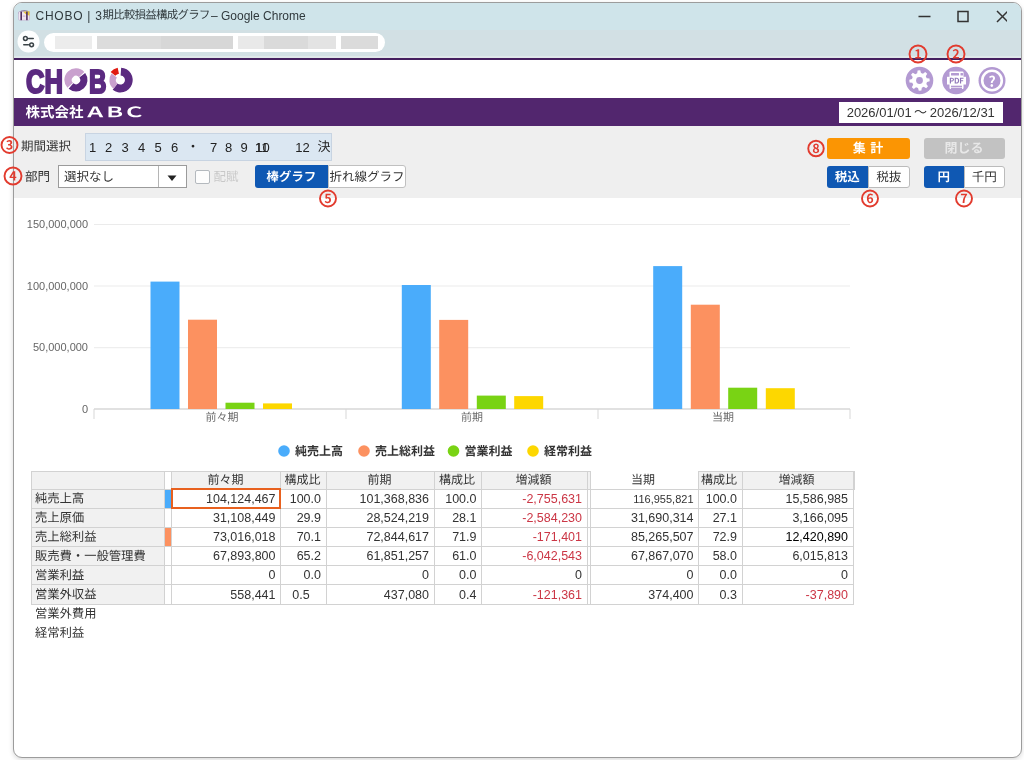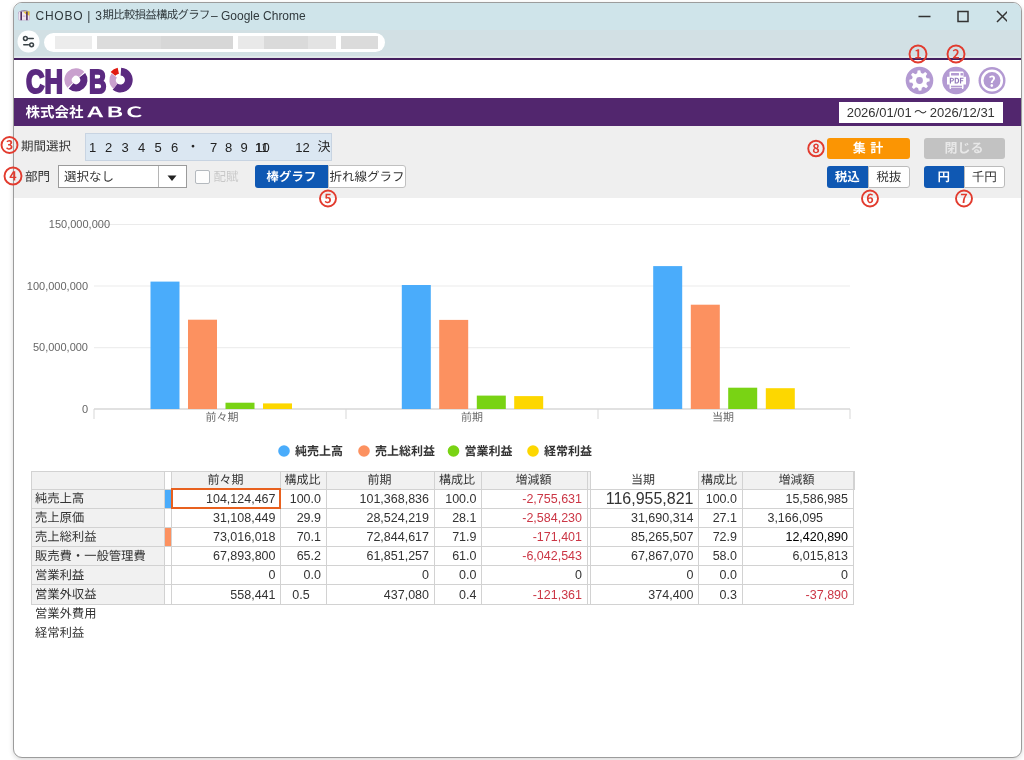--- a/index.html
+++ b/index.html
@@ -117,21 +117,21 @@
       <rect x="249.0" y="205.4" width="29" height="5.6" fill="#fdd700"></rect>
       <rect x="387.8" y="87.0" width="29" height="124.0" fill="#4aacfb"></rect>
       <rect x="425.2" y="121.9" width="29" height="89.1" fill="#fc9160"></rect>
       <rect x="462.8" y="197.6" width="29" height="13.4" fill="#79d314"></rect>
       <rect x="500.2" y="198.1" width="29" height="12.9" fill="#fdd700"></rect>
       <rect x="639.2" y="68.1" width="29" height="142.9" fill="#4aacfb"></rect>
       <rect x="676.8" y="106.7" width="29" height="104.3" fill="#fc9160"></rect>
       <rect x="714.2" y="189.7" width="29" height="21.3" fill="#79d314"></rect>
       <rect x="751.8" y="190.2" width="29" height="20.8" fill="#fdd700"></rect>
     </svg>
-<div class="abs" style="left:0px;top:215.0px;width:96px;font-size:11px;color:#666;text-align:right">150,000,000</div>
+<div class="abs" style="left:0px;top:215.0px;width:74px;font-size:11px;color:#666;text-align:right">150,000,000</div>
 <div class="abs" style="left:0px;top:276.5px;width:74px;font-size:11px;color:#666;text-align:right">100,000,000</div>
 <div class="abs" style="left:0px;top:338.2px;width:74px;font-size:11px;color:#666;text-align:right">50,000,000</div>
 <div class="abs" style="left:0px;top:399.5px;width:74px;font-size:11px;color:#666;text-align:right">0</div>
 <svg class="abs" style="left:256px;top:441px" width="300" height="16" viewBox="0 0 300 16">
       <circle cx="14" cy="7" r="5.8" fill="#4aacfb"></circle>
       <circle cx="94" cy="7" r="5.8" fill="#fc9160"></circle>
       <circle cx="183.5" cy="7" r="5.8" fill="#79d314"></circle>
       <circle cx="263" cy="7" r="5.8" fill="#fdd700"></circle>
     </svg>
 <div class="abs" style="left:16.5px;top:467.5px">
@@ -166,36 +166,36 @@
           </tr>
           <tr style="height:19.2px">
             <td style="background:#f1f1f1"></td>
             <td style="background:#4aacfb"></td>
             <td style="text-align:right;padding-right:4.5px;font-size:12.5px;color:#333">104,124,467</td>
             <td style="text-align:right;padding-right:4.5px;font-size:12.5px;color:#333">100.0</td>
             <td style="text-align:right;padding-right:4.5px;font-size:12.5px;color:#333">101,368,836</td>
             <td style="text-align:right;padding-right:4.5px;font-size:12.5px;color:#333">100.0</td>
             <td style="text-align:right;padding-right:4.5px;font-size:12.5px;color:#cb3645">-2,755,631</td>
             <td style="background:#fff"></td>
-            <td style="text-align:right;padding-right:4.5px;font-size:16px;color:#333">116,955,821</td>
+            <td style="text-align:right;padding-right:4.5px;font-size:11px;color:#333">116,955,821</td>
             <td style="text-align:right;padding-right:4.5px;font-size:12.5px;color:#333">100.0</td>
             <td style="text-align:right;padding-right:4.5px;font-size:12.5px;color:#333">15,586,985</td>
           </tr>
           <tr style="height:19.2px">
             <td style="background:#f1f1f1"></td>
             <td style="background:#fff"></td>
             <td style="text-align:right;padding-right:4.5px;font-size:12.5px;color:#333">31,108,449</td>
             <td style="text-align:right;padding-right:4.5px;font-size:12.5px;color:#333">29.9</td>
             <td style="text-align:right;padding-right:4.5px;font-size:12.5px;color:#333">28,524,219</td>
             <td style="text-align:right;padding-right:4.5px;font-size:12.5px;color:#333">28.1</td>
             <td style="text-align:right;padding-right:4.5px;font-size:12.5px;color:#cb3645">-2,584,230</td>
             <td style="background:#fff"></td>
             <td style="text-align:right;padding-right:4.5px;font-size:12.5px;color:#333">31,690,314</td>
             <td style="text-align:right;padding-right:4.5px;font-size:12.5px;color:#333">27.1</td>
-            <td style="text-align:center;padding-right:4.5px;font-size:12.5px;color:#333">3,166,095</td>
+            <td style="text-align:right;padding-right:4.5px;font-size:12.5px;color:#333">3,166,095</td>
           </tr>
           <tr style="height:19.2px">
             <td style="background:#f1f1f1"></td>
             <td style="background:#fc9160"></td>
             <td style="text-align:right;padding-right:4.5px;font-size:12.5px;color:#333">73,016,018</td>
             <td style="text-align:right;padding-right:4.5px;font-size:12.5px;color:#333">70.1</td>
             <td style="text-align:right;padding-right:4.5px;font-size:12.5px;color:#333">72,844,617</td>
             <td style="text-align:right;padding-right:4.5px;font-size:12.5px;color:#333">71.9</td>
             <td style="text-align:right;padding-right:4.5px;font-size:12.5px;color:#cb3645">-171,401</td>
             <td style="background:#fff"></td>

